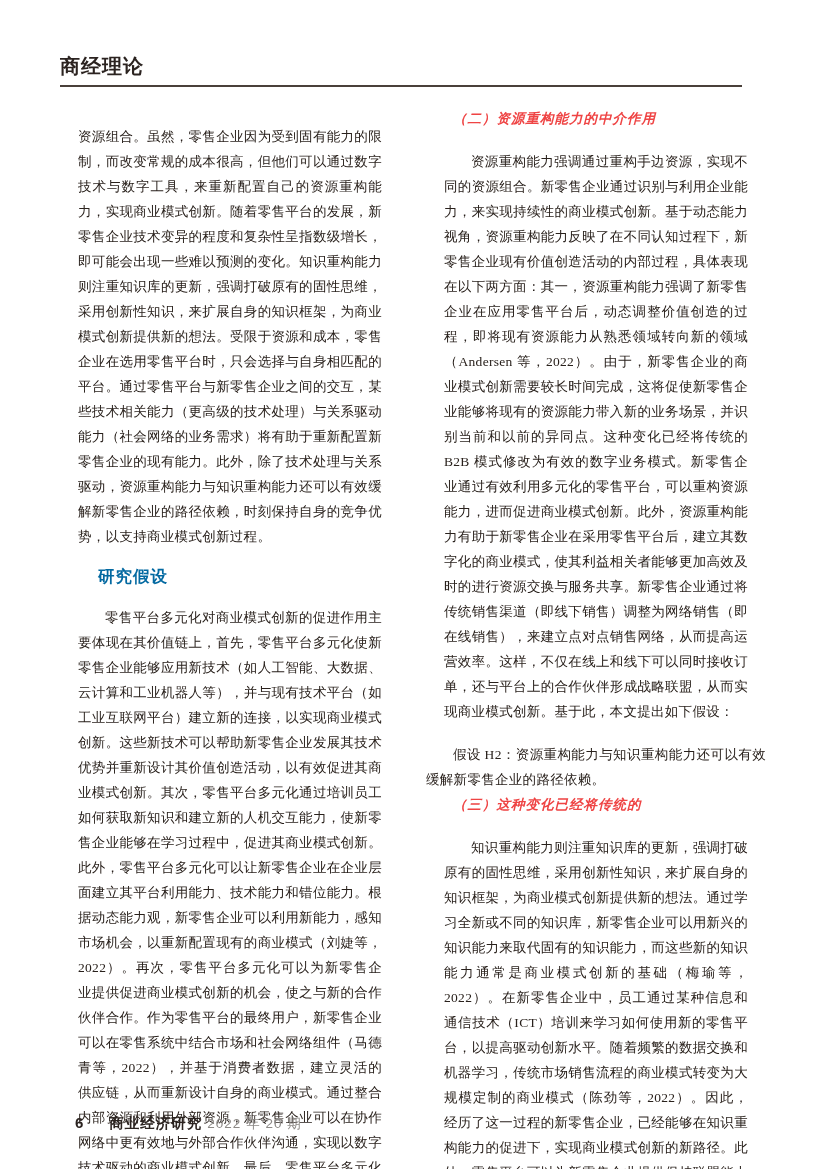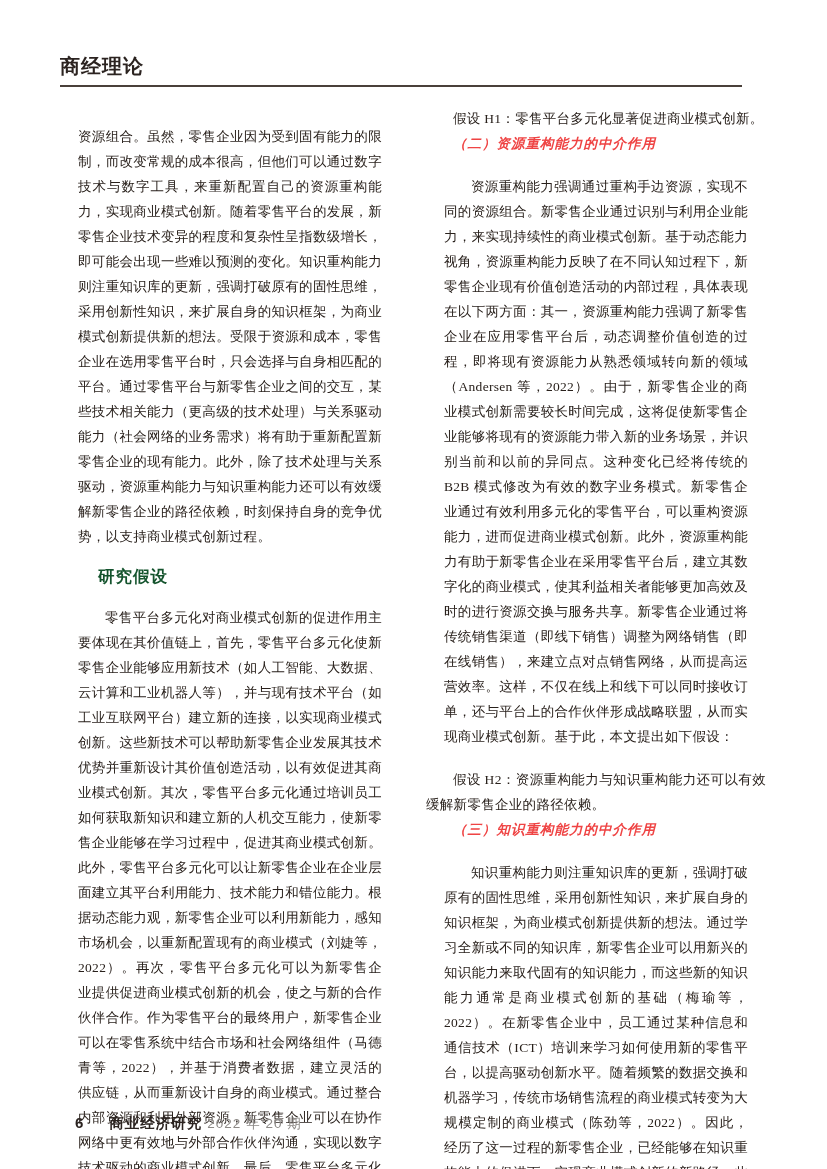--- a/index.html
+++ b/index.html
@@ -36,21 +36,21 @@
     line-height:25px;
     text-align:justify;
     letter-spacing:0.3px;
   }
   p.body-para{margin:18px;text-indent:2em;}
   p.hypothesis{margin:0;text-indent:2em;}
   .section-heading{
     font-family:"Liberation Sans","DejaVu Sans",sans-serif;
     font-weight:bold;
     font-size:16.5px;
-    color:#14532d;
+    color:#0369a1;
     margin:14px 0 8px 38px;
     line-height:1.2;
     letter-spacing:1px;
   }
   .subsection-heading{
     margin:0;
     text-indent:2em;
     font-style:italic;
     font-weight:600;
     letter-spacing:1px;
@@ -89,29 +89,28 @@
     <div class="col">
       <p class="body-para" style="text-indent:0;">资源组合。虽然，零售企业因为受到固有能力的限制，而改变常规的成本很高，但他们可以通过数字技术与数字工具，来重新配置自己的资源重构能力，实现商业模式创新。随着零售平台的发展，新零售企业技术变异的程度和复杂性呈指数级增长，即可能会出现一些难以预测的变化。知识重构能力则注重知识库的更新，强调打破原有的固性思维，采用创新性知识，来扩展自身的知识框架，为商业模式创新提供新的想法。受限于资源和成本，零售企业在选用零售平台时，只会选择与自身相匹配的平台。通过零售平台与新零售企业之间的交互，某些技术相关能力（更高级的技术处理）与关系驱动能力（社会网络的业务需求）将有助于重新配置新零售企业的现有能力。此外，除了技术处理与关系驱动，资源重构能力与知识重构能力还可以有效缓解新零售企业的路径依赖，时刻保持自身的竞争优势，以支持商业模式创新过程。</p>
 
       <div class="section-heading">研究假设</div>
 
 
       <p class="body-para">零售平台多元化对商业模式创新的促进作用主要体现在其价值链上，首先，零售平台多元化使新零售企业能够应用新技术（如人工智能、大数据、云计算和工业机器人等），并与现有技术平台（如工业互联网平台）建立新的连接，以实现商业模式创新。这些新技术可以帮助新零售企业发展其技术优势并重新设计其价值创造活动，以有效促进其商业模式创新。其次，零售平台多元化通过培训员工如何获取新知识和建立新的人机交互能力，使新零售企业能够在学习过程中，促进其商业模式创新。此外，零售平台多元化可以让新零售企业在企业层面建立其平台利用能力、技术能力和错位能力。根据动态能力观，新零售企业可以利用新能力，感知市场机会，以重新配置现有的商业模式（刘婕等，2022）。再次，零售平台多元化可以为新零售企业提供促进商业模式创新的机会，使之与新的合作伙伴合作。作为零售平台的最终用户，新零售企业可以在零售系统中结合市场和社会网络组件（马德青等，2022），并基于消费者数据，建立灵活的供应链，从而重新设计自身的商业模式。通过整合内部资源和利用外部资源，新零售企业可以在协作网络中更有效地与外部合作伙伴沟通，实现以数字技术驱动的商业模式创新。最后，零售平台多元化可以通过新的运营流程，促进新零售企业的商业模式创新。采用零售平台的新零售企业可能会调整其业务流程，以满足内部和外部利益相关者的需求。例如，零售平台允许新零售企业通过为其客户，重新设计其业务流程并推动更具创新性的业务模式，同时更加注重业务模式的多样化。基于此，本文提出如下假设：</p>
     </div>
 
     <div class="col">
-      <p class="hypothesis">假设 H1：零售平台多元化显著促进商业模式创新。</p>
 
       <p class="subsection-heading">（二）资源重构能力的中介作用</p>
 
       <p class="body-para">资源重构能力强调通过重构手边资源，实现不同的资源组合。新零售企业通过识别与利用企业能力，来实现持续性的商业模式创新。基于动态能力视角，资源重构能力反映了在不同认知过程下，新零售企业现有价值创造活动的内部过程，具体表现在以下两方面：其一，资源重构能力强调了新零售企业在应用零售平台后，动态调整价值创造的过程，即将现有资源能力从熟悉领域转向新的领域（Andersen 等，2022）。由于，新零售企业的商业模式创新需要较长时间完成，这将促使新零售企业能够将现有的资源能力带入新的业务场景，并识别当前和以前的异同点。这种变化已经将传统的 B2B 模式修改为有效的数字业务模式。新零售企业通过有效利用多元化的零售平台，可以重构资源能力，进而促进商业模式创新。此外，资源重构能力有助于新零售企业在采用零售平台后，建立其数字化的商业模式，使其利益相关者能够更加高效及时的进行资源交换与服务共享。新零售企业通过将传统销售渠道（即线下销售）调整为网络销售（即在线销售），来建立点对点销售网络，从而提高运营效率。这样，不仅在线上和线下可以同时接收订单，还与平台上的合作伙伴形成战略联盟，从而实现商业模式创新。基于此，本文提出如下假设：</p>
 
       <p class="hypothesis">假设 H2：资源重构能力与知识重构能力还可以有效缓解新零售企业的路径依赖。</p>
 
-      <p class="subsection-heading">（三）知识重构能力的中介作用</p>
+      <p class="subsection-heading">（三）这种变化已经将传统的</p>
 
       <p class="body-para">知识重构能力则注重知识库的更新，强调打破原有的固性思维，采用创新性知识，来扩展自身的知识框架，为商业模式创新提供新的想法。通过学习全新或不同的知识库，新零售企业可以用新兴的知识能力来取代固有的知识能力，而这些新的知识能力通常是商业模式创新的基础（梅瑜等，2022）。在新零售企业中，员工通过某种信息和通信技术（ICT）培训来学习如何使用新的零售平台，以提高驱动创新水平。随着频繁的数据交换和机器学习，传统市场销售流程的商业模式转变为大规模定制的商业模式（陈劲等，2022）。因此，经历了这一过程的新零售企业，已经能够在知识重构能力的促进下，实现商业模式创新的新路径。此外，零售平台可以为新零售企业提供保持联盟能力的机会（Gibbert 与 Bitetti，2022），同时，帮助他们提高沟通效率。因此，新零售企业及其利益相关者可以有效地获得更多有用的知识信息，以相互交流。通过结合传统联盟和数字通信能力，新零售企业可以有效地重新配置原有的知识重构能力，然后在市场机制的影响下，不断调整自身的业务需求，并在新的知识框架内，实现商业模式创新过程。基于此，本文提出如下假设：</p>
     </div>
 
   </div>
 
   <div class="page-footer">
     <span class="page-number">6</span>
     <span class="journal-name">商业经济研究</span>
     <span class="issue-label">2022 年 20 期</span>

